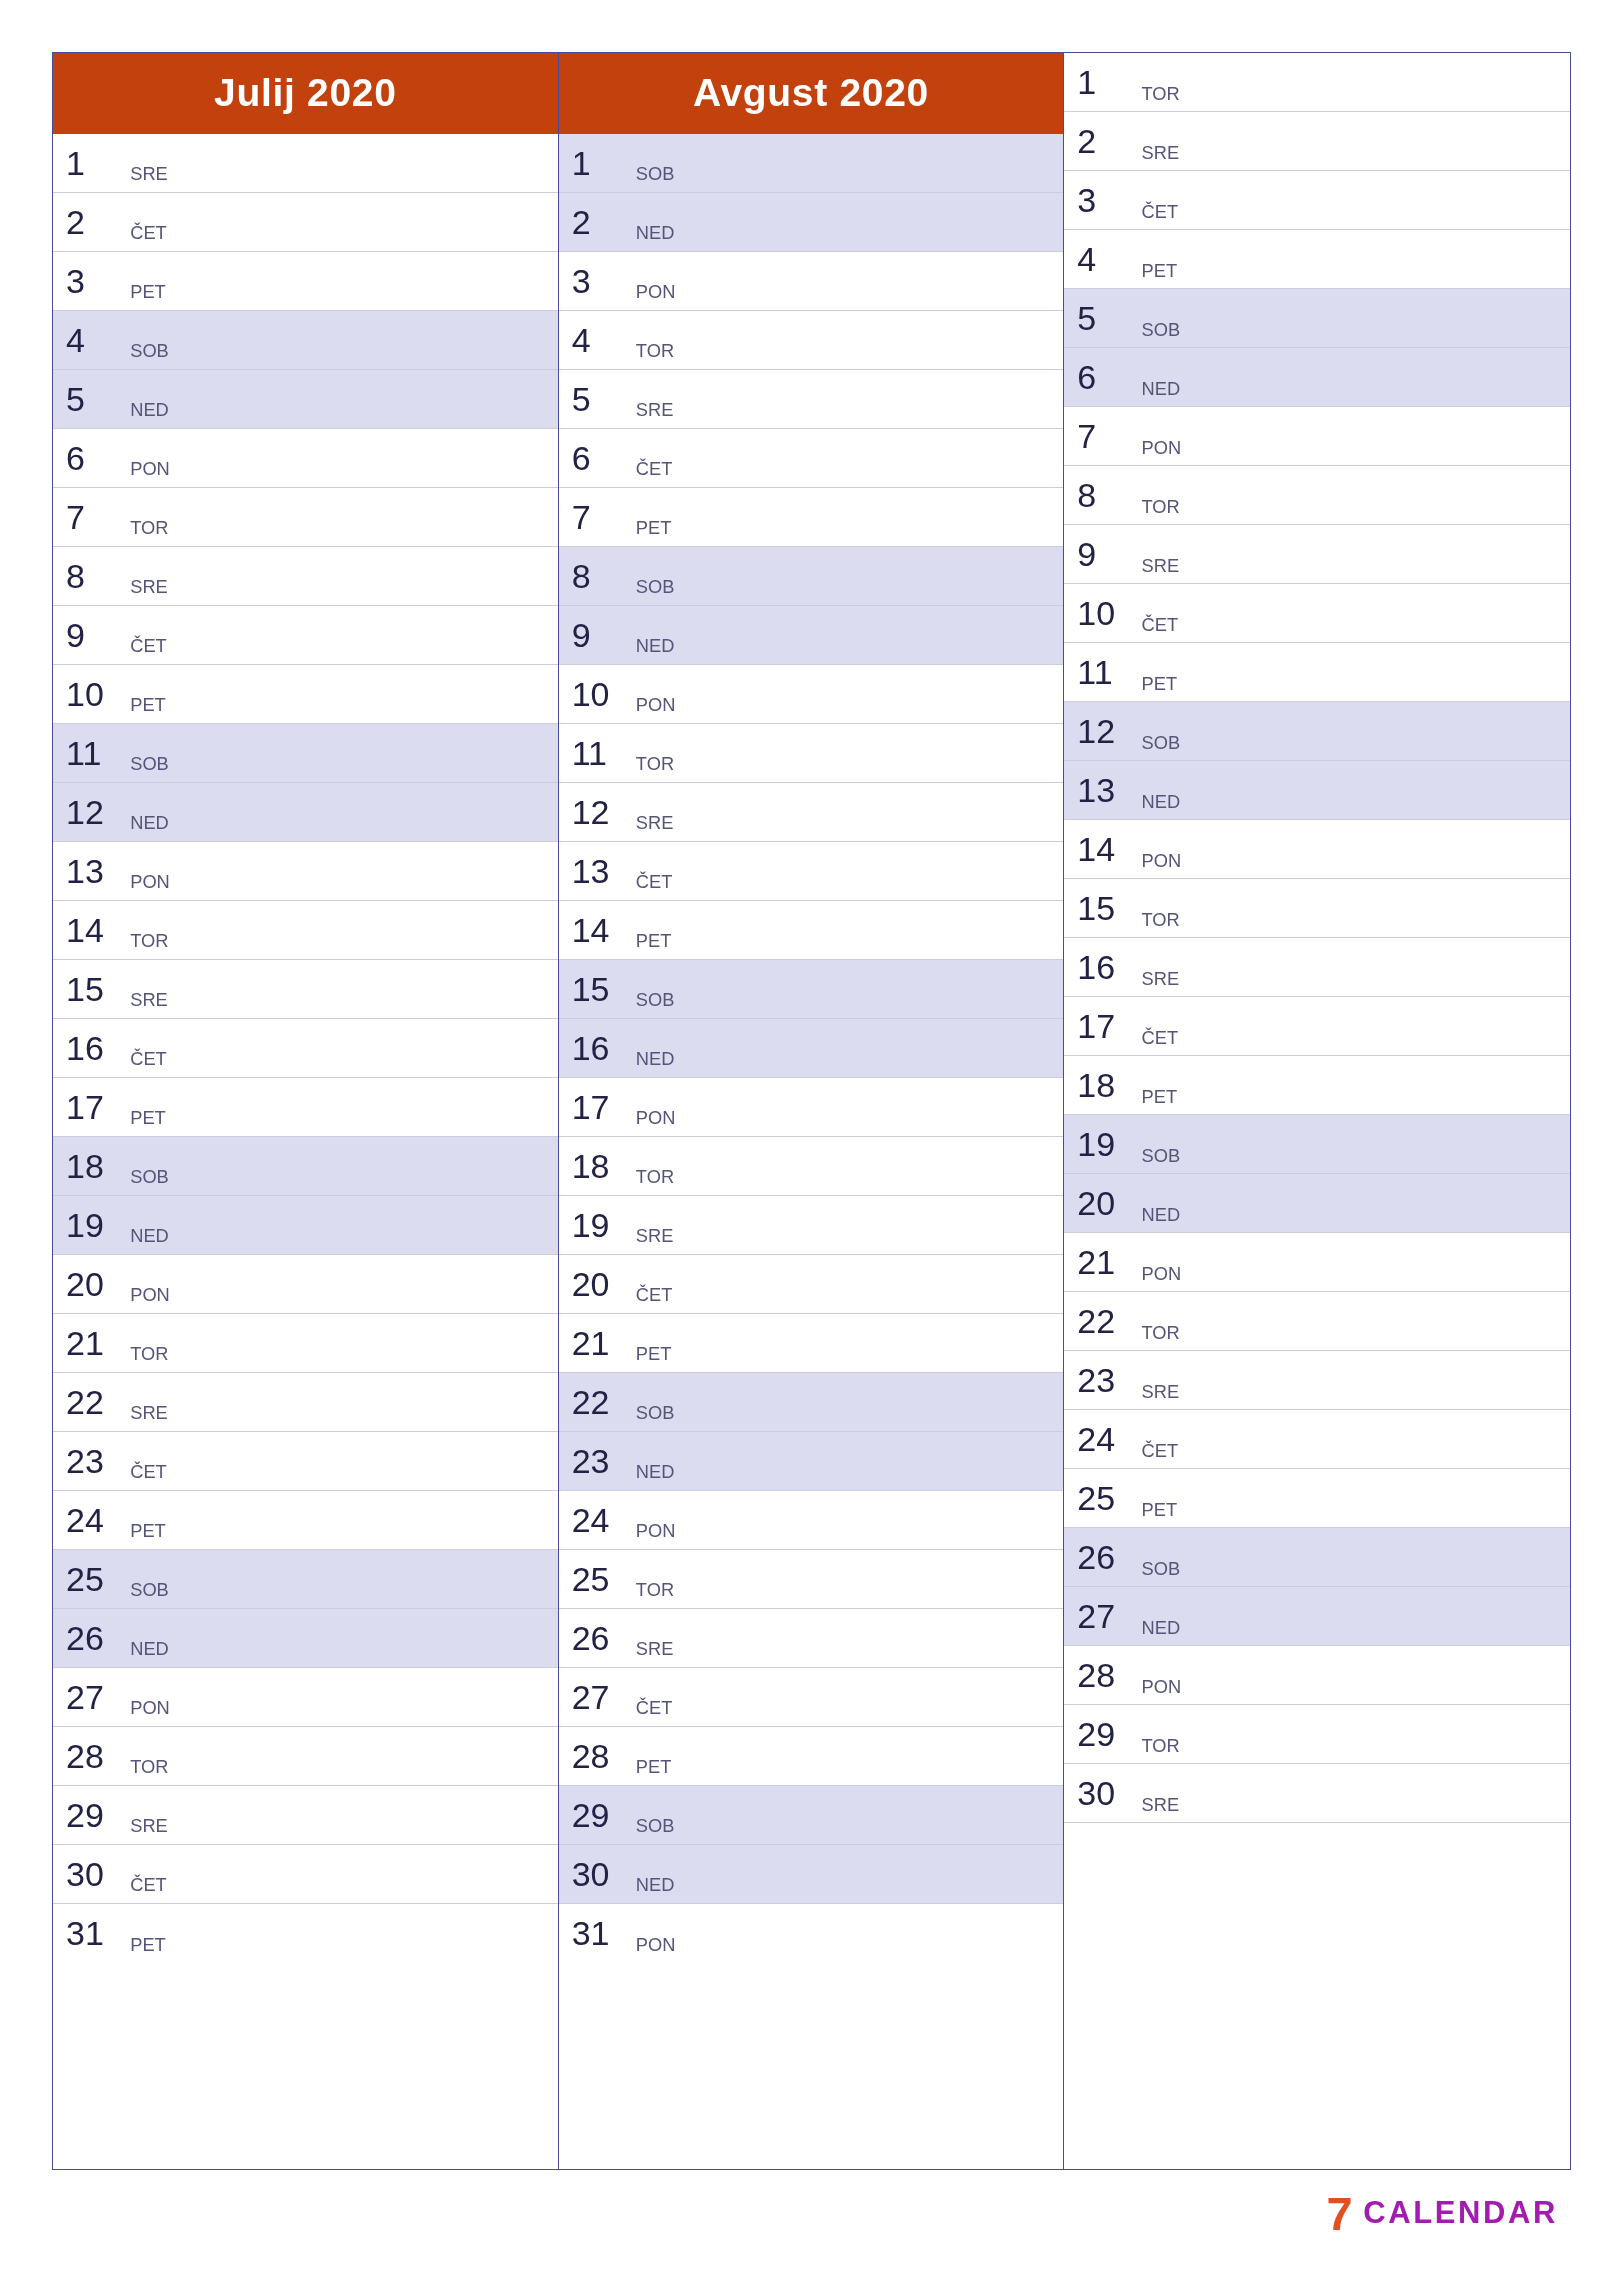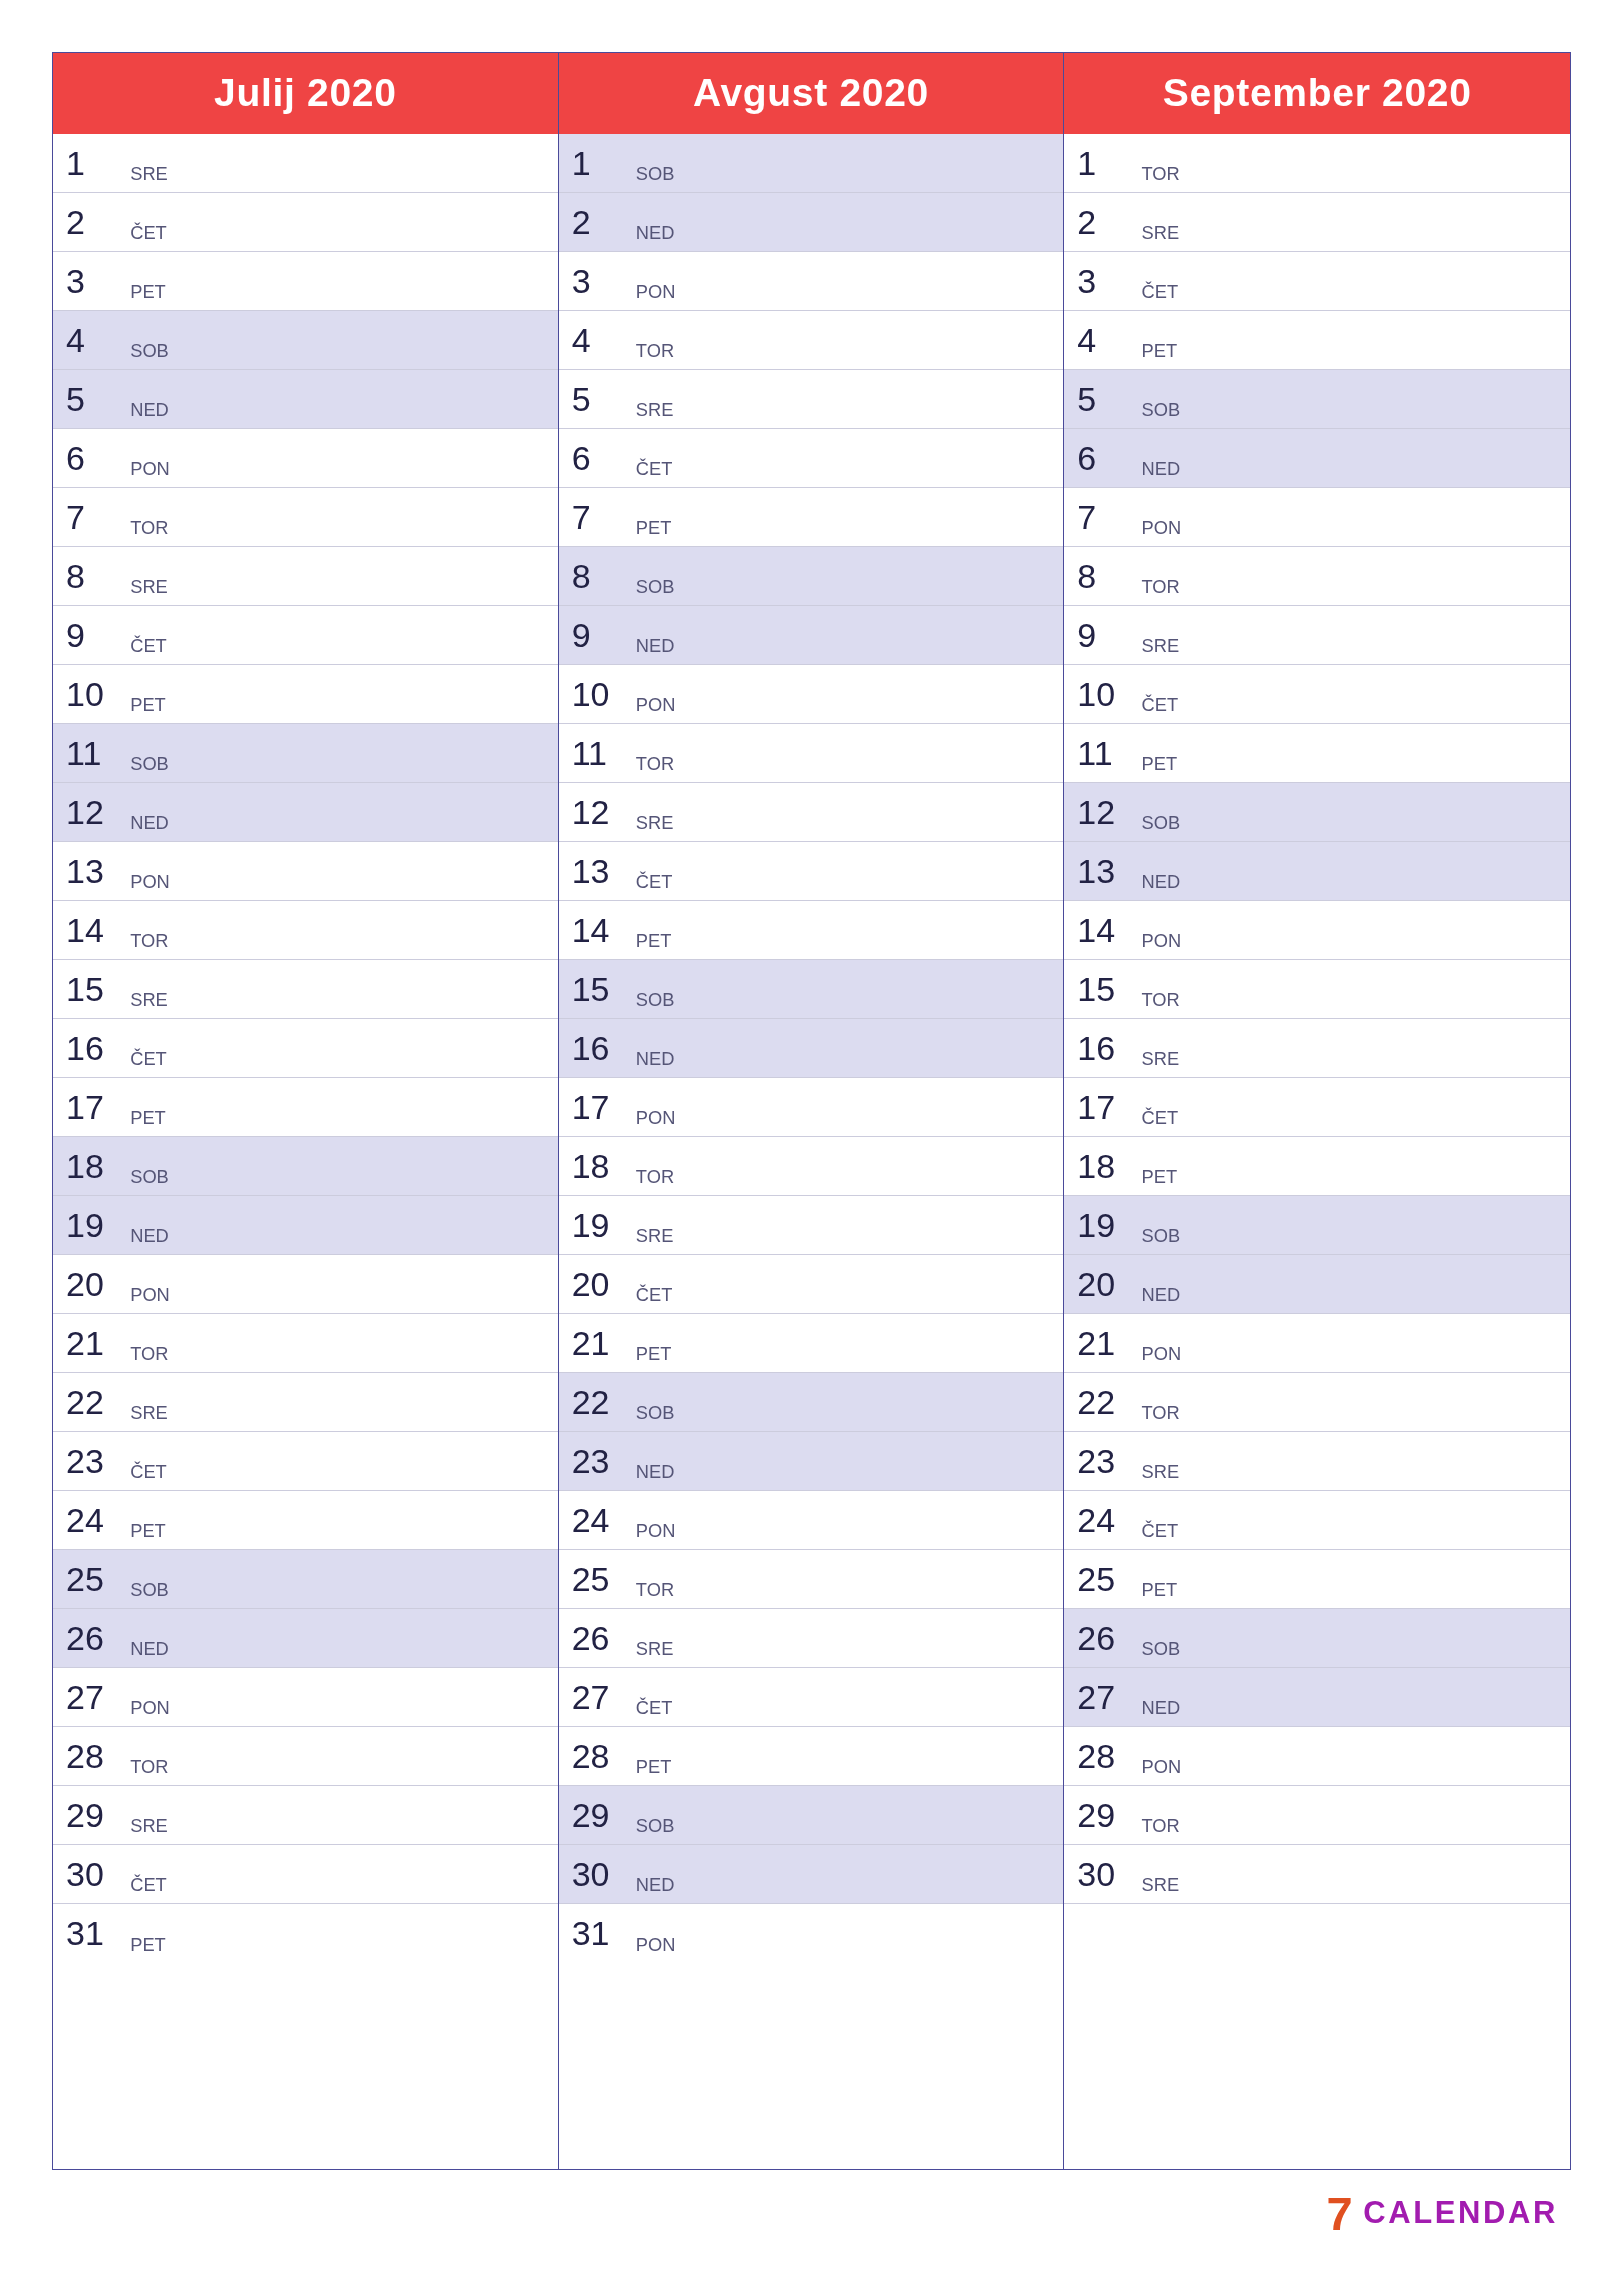--- a/index.html
+++ b/index.html
@@ -25,21 +25,21 @@
     }
     .month-col {
       display: flex;
       flex-direction: column;
       border-right: 1.3px solid #4a4a9a;
     }
     .month-col:last-child {
       border-right: none;
     }
     .month-header {
-      background: #ef4444;
+      background: #c2410c;
       color: #ffffff;
       font-size: 39px;
       font-weight: bold;
       text-align: center;
       padding: 18.3px 6.5px;
       letter-spacing: 0.7px;
     }
     .day-row {
       display: flex;
       flex-direction: row;
@@ -346,21 +346,20 @@
         <div class="day-row weekend">
           <span class="day-number">30</span>
           <span class="day-name">NED</span>
         </div>
         <div class="day-row">
           <span class="day-number">31</span>
           <span class="day-name">PON</span>
         </div>
       </div>
       <div class="month-col">
-        <div class="month-header">September 2020</div>
         <div class="day-row">
           <span class="day-number">1</span>
           <span class="day-name">TOR</span>
         </div>
         <div class="day-row">
           <span class="day-number">2</span>
           <span class="day-name">SRE</span>
         </div>
         <div class="day-row">
           <span class="day-number">3</span>

